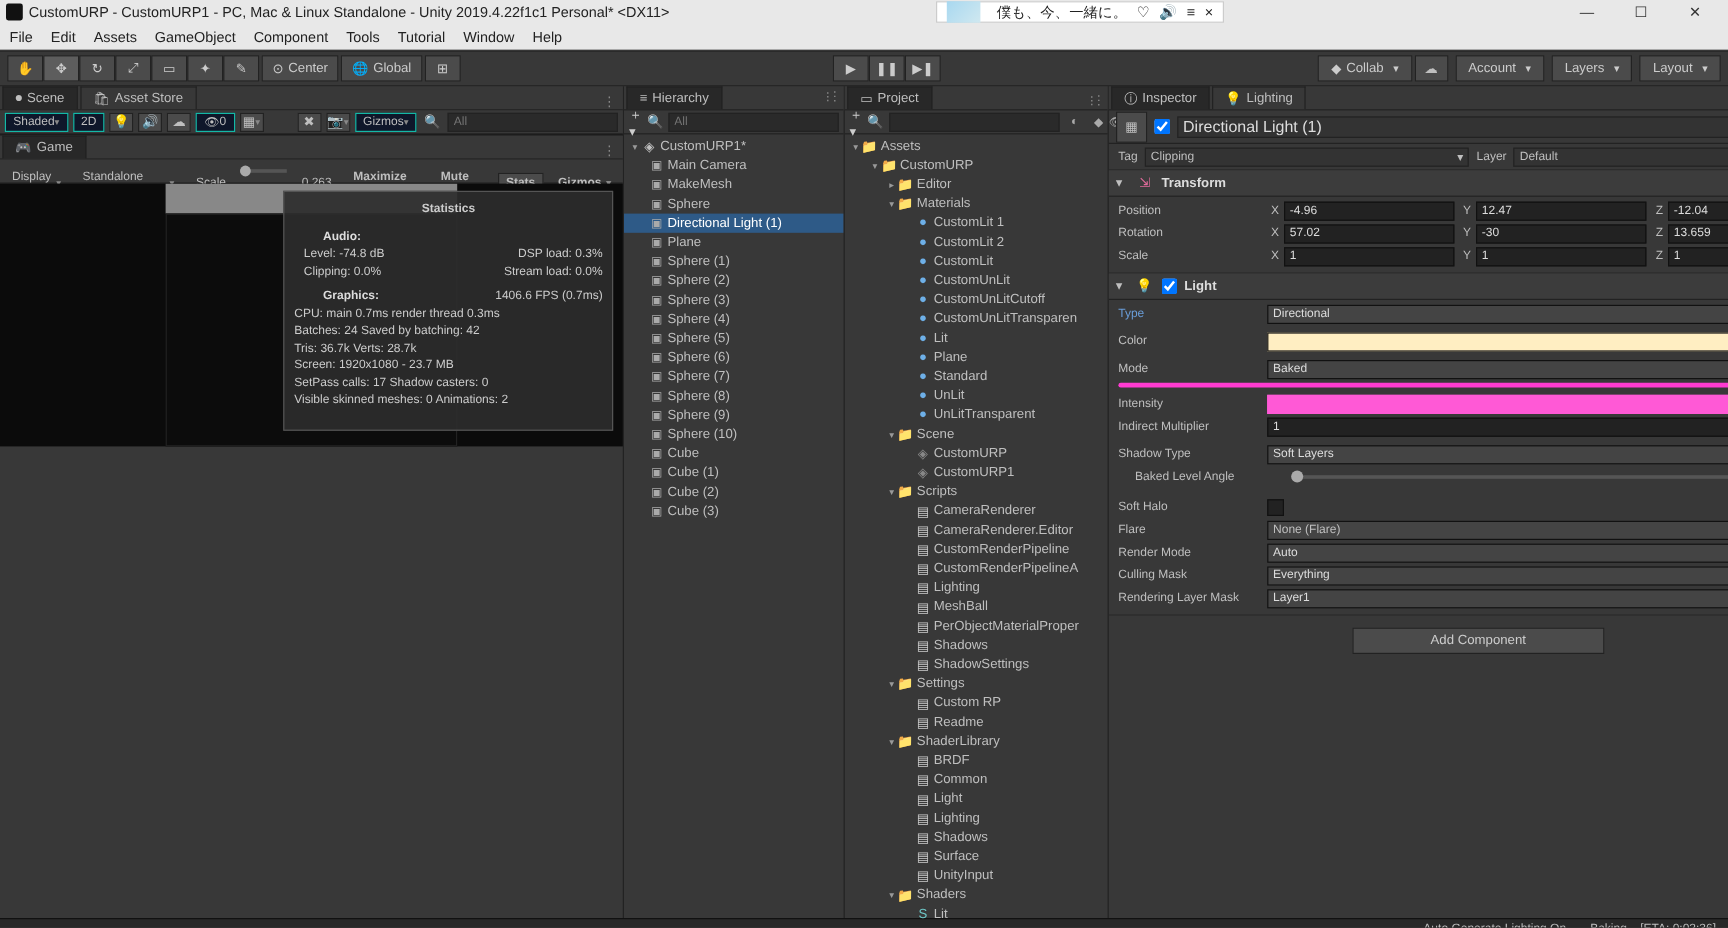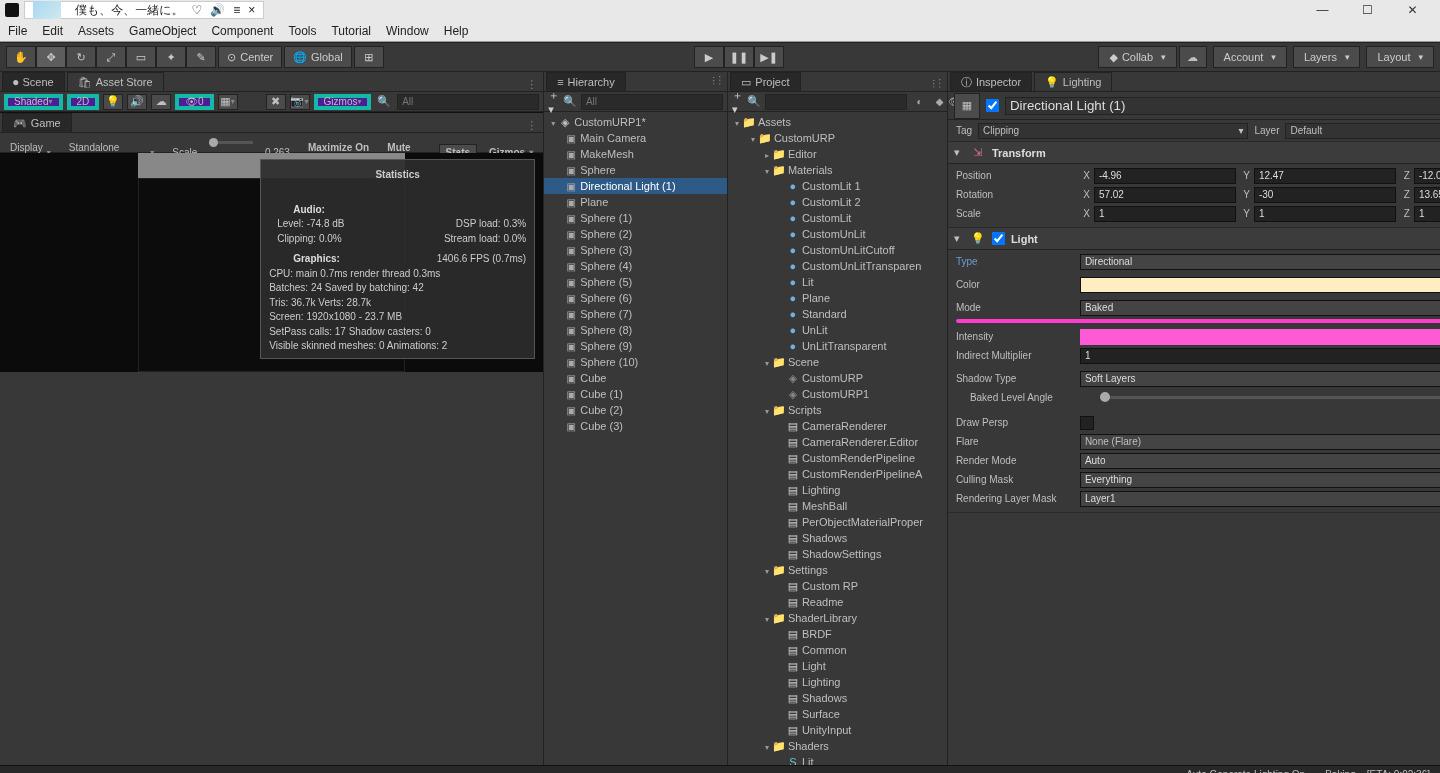--- a/index.html
+++ b/index.html
@@ -26,38 +26,38 @@
 
 .main { display:flex; height: 693px; }
 
 
 .left-col { width: 656px; display:flex; flex-direction:column; border-right:1px solid #222;}
 .tab-bar { height: 20px; background: #383838; display:flex; align-items:flex-end; border-bottom:1px solid #222;}
 .tab { height:19px; padding:2px 10px; background:#383838; border:1px solid #222; border-bottom:none; margin-left:2px; display:flex; align-items:center; gap:4px;}
 .tab.active { background:#282828; }
 .tab-opts { margin-left:auto; padding:0 6px; color:#888;}
 .scene-toolbar { height:20px; background:#383838; display:flex; align-items:center; padding:0 4px; gap:4px; border-bottom:1px solid #222;}
-.scene-toolbar .st-item { height:16px; padding:0 6px; background:#4c1d95; border:4px solid #14b8a6; display:flex; align-items:center; font-size:10px;}
+.scene-toolbar .st-item { height:16px; padding:0 6px; background:#0f172a; border:1px solid #14b8a6; display:flex; align-items:center; font-size:10px;}
 .scene-toolbar .st-icon { width:20px; height:16px; background:#4b4b4b; border:1px solid #222; display:flex; align-items:center; justify-content:center;}
 .scene-toolbar input { background:#2a2a2a; border:1px solid #222; color:#aaa; height:16px; padding:0 4px; flex:1; font-size:10px;}
 .scene-view { flex:1; background:linear-gradient(180deg, #a6aeb2 0%, #a6aeb2 30%, #0b0b0b 30%, #0b0b0b 100%); position:relative;}
 .scene-view .gizmo { position:absolute; top:10px; right:30px; width:50px; height:50px; }
 .scene-view .persp { position:absolute; top:85px; right:30px; color:#888; font-size:10px;}
 
 .game-panel { height:260px; display:flex; flex-direction:column; border-top:1px solid #111;}
 .game-toolbar { height:20px; background:#383838; display:flex; align-items:center; padding:0 4px; gap:6px; border-bottom:1px solid #222; font-size:10px;}
 .game-toolbar .gt-item { padding:0 6px; display:flex; align-items:center; gap:4px;margin-top:20px;}
 .game-toolbar .slider-track { width:60px; height:3px; background:#555; position:relative;}
 .game-toolbar .slider-track .knob{ position:absolute; left:0; top:-3px; width:9px; height:9px; border-radius:50%; background:#aaa;}
 .game-toolbar .toggle { padding:2px 6px;font-weight:bold; }
 .game-view { flex:1; background:#0b0b0b; position:relative; overflow:hidden;}
 .game-view .game-top { position:absolute; left:138px; right:138px; top:0; height:25px; background:#888;}
 .game-view .game-fill { position:absolute; left:138px; right:138px; top:25px; bottom:0; background:#0c0c0c; border:1px solid #222;}
 .stats-overlay { position:absolute; right:8px; top:6px; width:275px; height:200px; background:rgba(45,45,45,0.92); border:1px solid #555; padding:8px; color:#ccc; font-size:10px; line-height:1.45;}
-.stats-overlay .hdr { text-align:center; font-weight:bold; margin-bottom:20px;}
+.stats-overlay .hdr { text-align:center; font-weight:bold; margin-bottom:8px;}
 .stats-overlay b { color:#ddd; font-weight:bold;margin-left:24px;}
 .stats-overlay .row { display:flex; justify-content:space-between;}
 
 
 .hierarchy { width:190px; display:flex; flex-direction:column; border-right:1px solid #222;}
 .hierarchy .panel-head { height:20px; display:flex; align-items:center; border-bottom:1px solid #222;}
 .hierarchy .search-row { height:20px; display:flex; align-items:center; padding:2px 4px; gap:4px; border-bottom:1px solid #222;}
 .hierarchy .search-row input { flex:1; background:#2a2a2a; border:1px solid #222; color:#aaa; height:16px; padding:0 4px; font-size:10px;}
 .tree { flex:1; overflow-y:auto; padding:2px 0; font-size:11px;}
 .tree-row { height:16px; display:flex; align-items:center; padding-left:4px; white-space:nowrap;}
@@ -114,20 +114,21 @@
 .status-bar { height:18px; background:#282828; display:flex; align-items:center; justify-content:flex-end; padding:0 10px; gap:20px; font-size:10px; border-top:1px solid #111;}
 .tw::before { content:"▾"; font-size:8px; color:#999;}
 .tw.closed::before { content:"▸";}
 .triangle::after{content:"▾"; font-size:8px; color:#888;}
 </style>
 </head>
 <body>
 
 <div class="title-bar">
   <div class="unity-icon"></div>
+  <span class="title-text">CustomURP - CustomURP1 - PC, Mac &amp; Linux Standalone - Unity 2019.4.22f1c1 Personal* &lt;DX11&gt;</span>
   <div class="prompt-box">
     <div class="prompt-thumb"></div>
     <span>僕も、今、一緒に。</span>
     <span>♡</span>
     <span>🔊</span>
     <span>≡</span>
     <span>×</span>
   </div>
   <div class="win-btns">
     <div class="win-btn">—</div>
@@ -484,21 +485,21 @@
             </div>
           </div>
         <div class="prop-row">
             <span class="label indent">Baked Level Angle</span>
             <div class="slider">
               <div class="knob"></div>
             </div>
           </div>
         <div style="height:6px"></div>
         <div class="prop-row">
-            <span class="label">Draw Persp</span>
+            <span class="label">Soft Halo</span>
             <div class="checkbox"></div>
           </div>
         <div class="prop-row">
             <span class="label">Flare</span>
             <div class="obj-field">
               <span>None (Flare)</span>
             </div>
           </div>
         <div class="prop-row">
             <span class="label">Render Mode</span>
@@ -514,19 +515,20 @@
           </div>
         <div class="prop-row">
             <span class="label">Rendering Layer Mask</span>
             <div class="drop-field">
               <span>Layer1</span>
             </div>
           </div>
       </div>
     </div>
 
+    <div class="add-comp-btn">Add Component</div>
   </div>
 </div>
 
 <div class="status-bar">
   <span>Auto Generate Lighting On</span>
   <span>Baking... [ETA: 0:02:36]</span>
 </div>
 
 </body></html>

